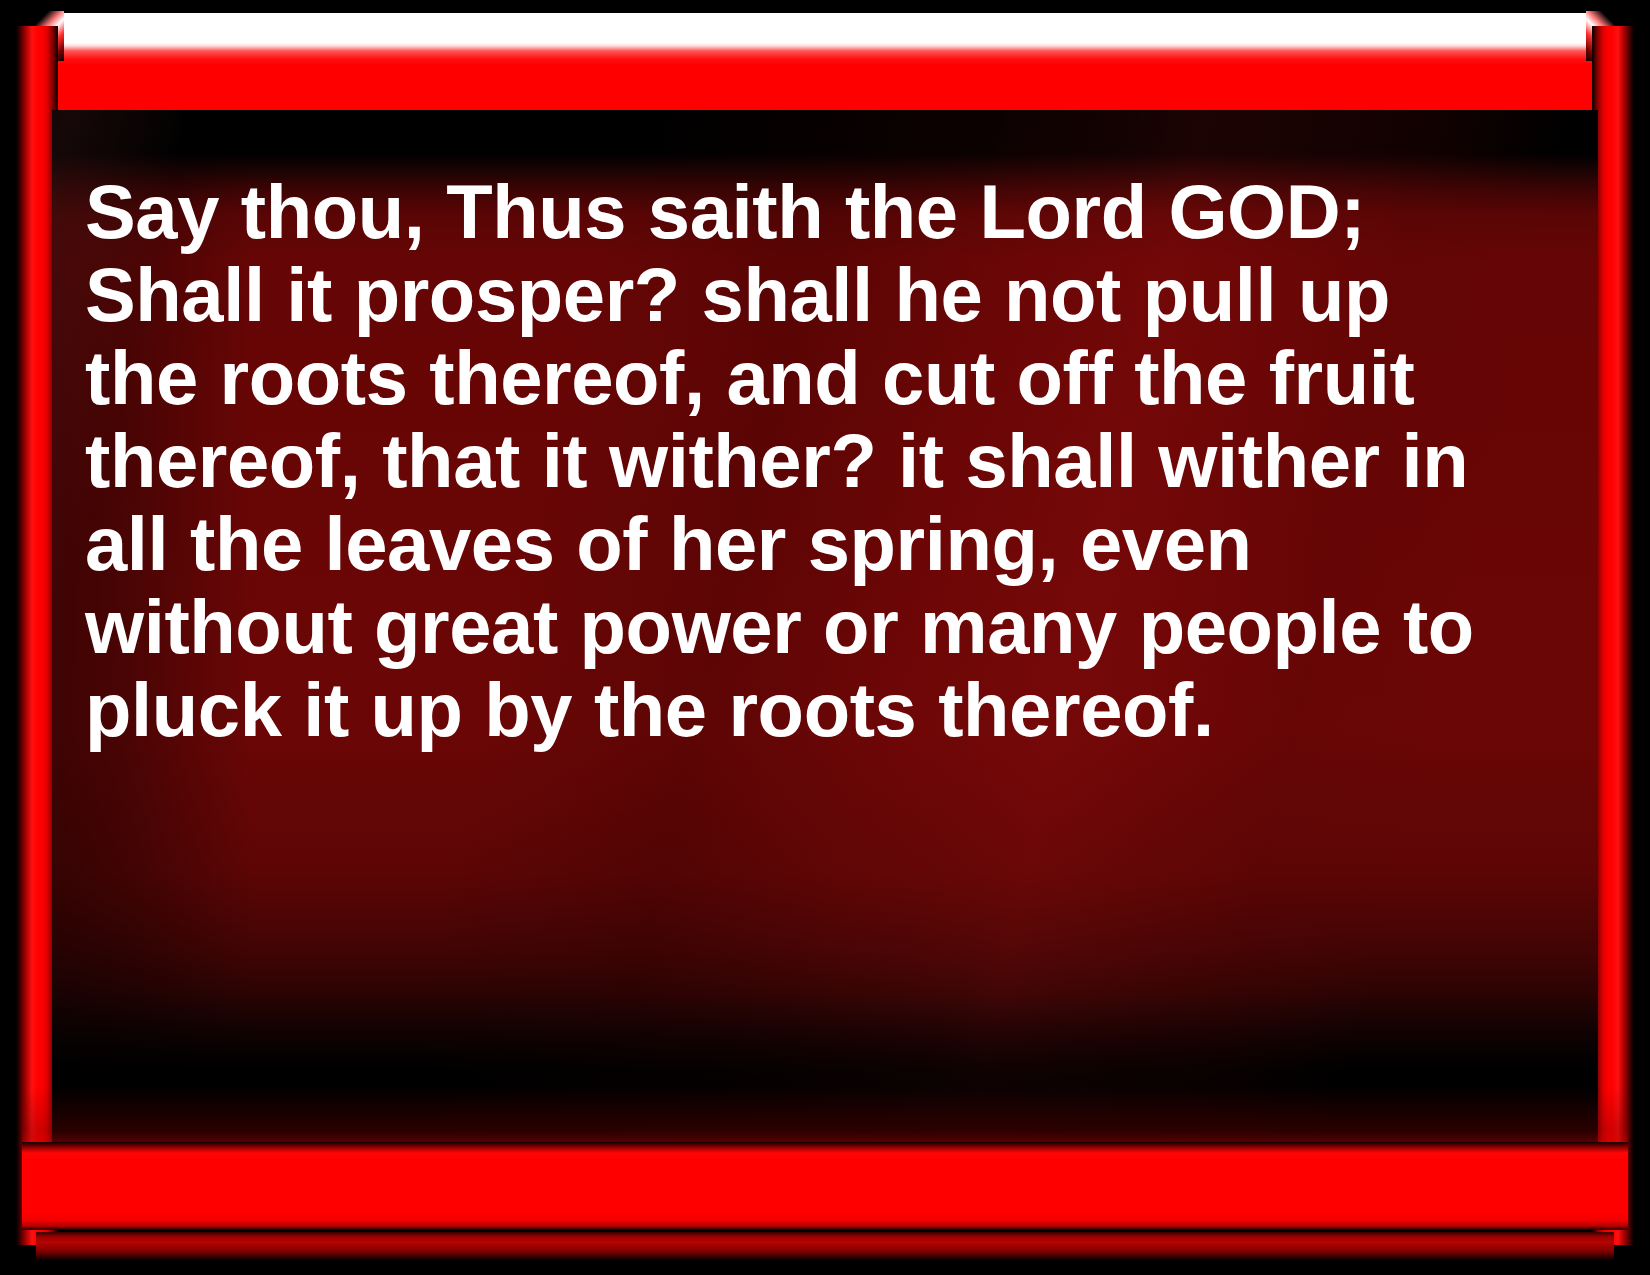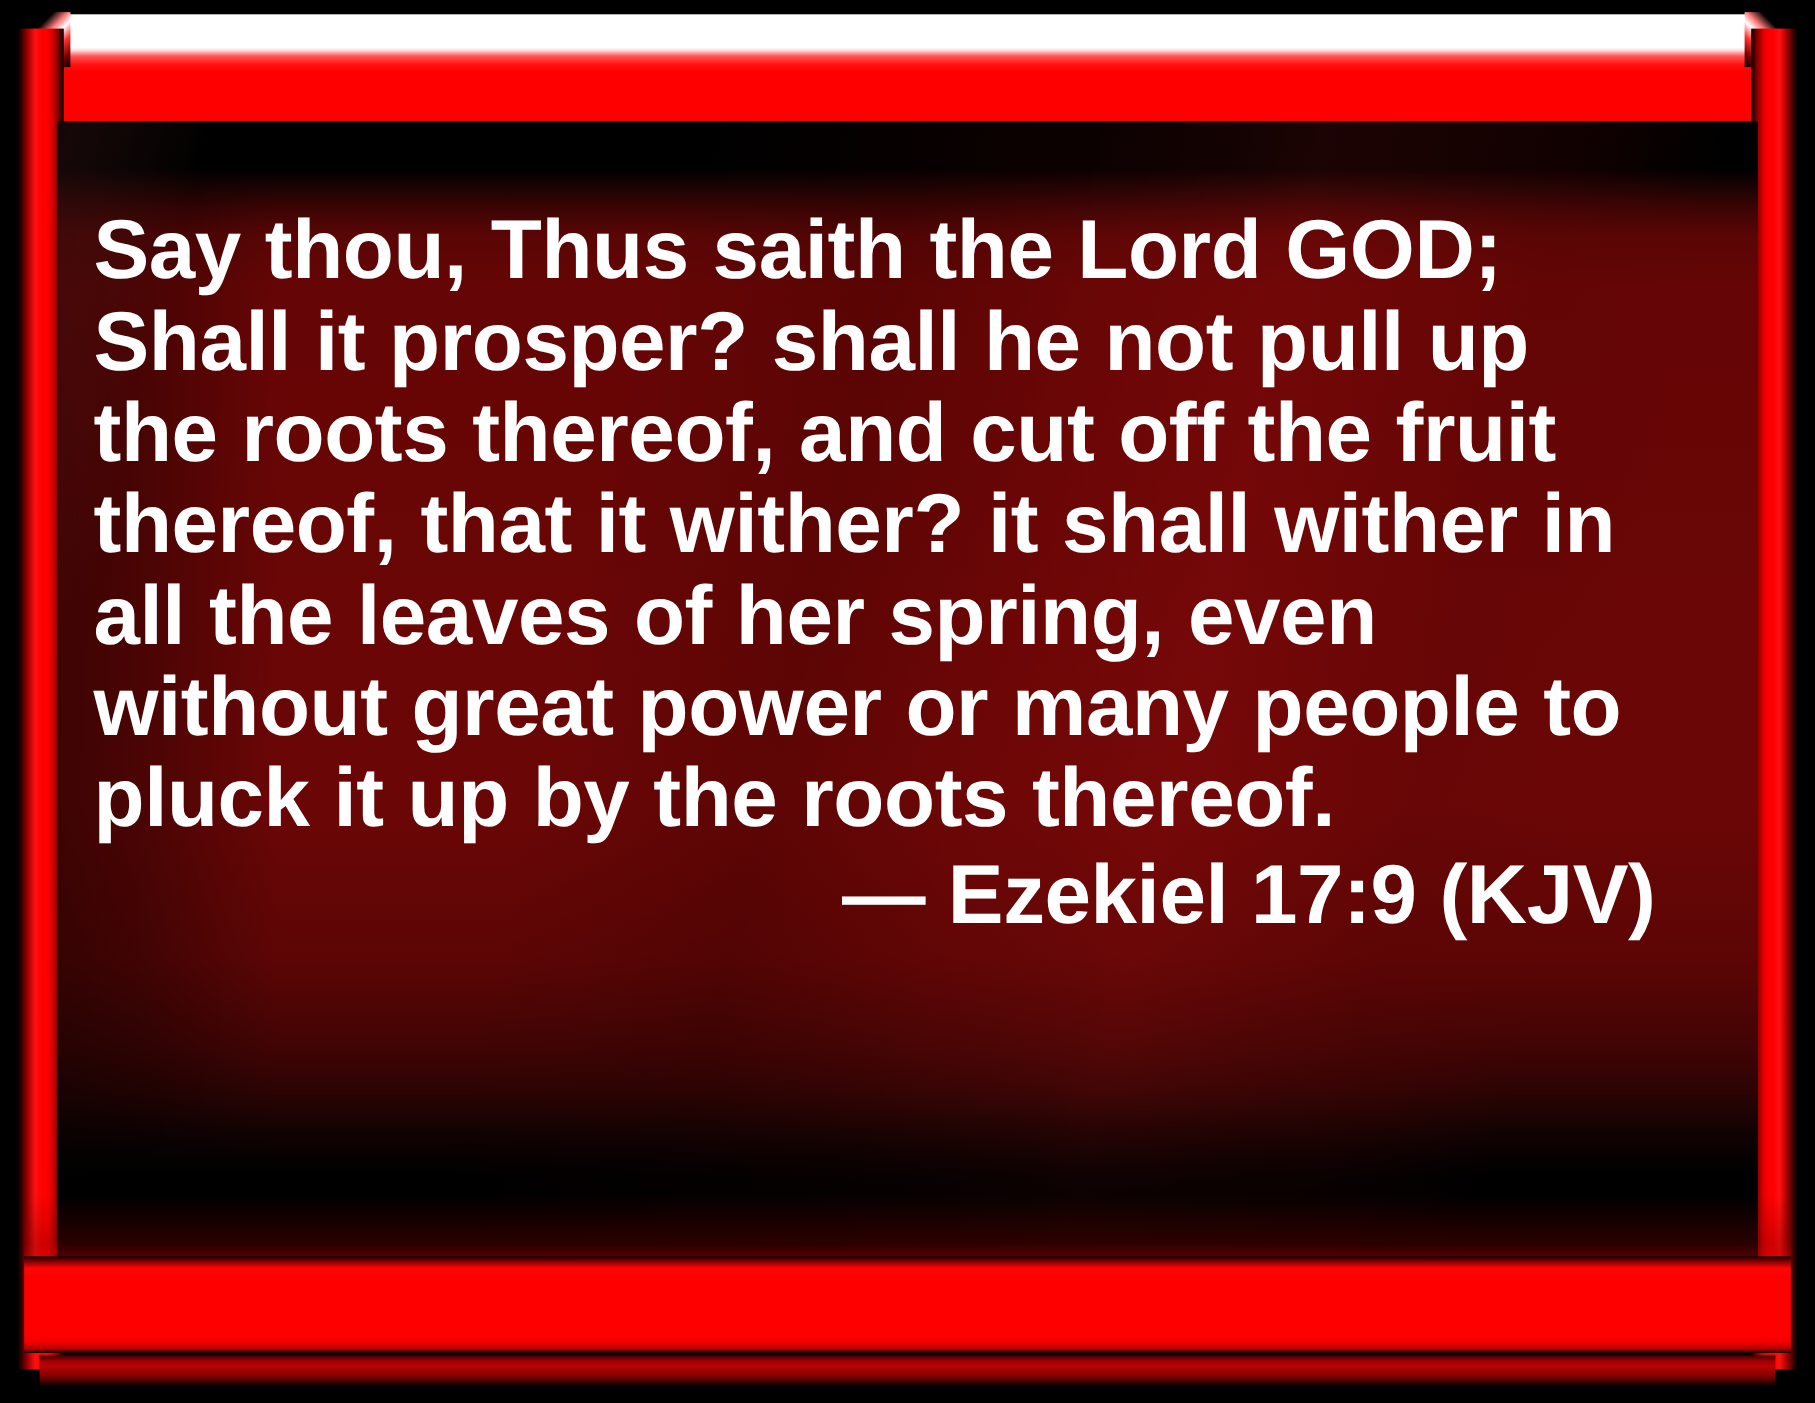--- a/index.html
+++ b/index.html
@@ -186,21 +186,21 @@
     left: 0; right: 0; bottom: 0;
     height: 170px;
     background: linear-gradient(to bottom, rgba(0,0,0,0) 0%, rgba(0,0,0,0.55) 55%, rgba(0,0,0,1) 100%);
     pointer-events: none;
   }
 
   
   .verse-wrap {
     position: absolute;
     left: 33px;
-    top: 76px;
+    top: 60px;
     width: 1435px;
   }
   .verse-text {
     margin: 0;
     color: #ffffff;
     font-family: "Liberation Sans Narrow", "Liberation Sans", "DejaVu Sans Condensed", "DejaVu Sans", sans-serif;
     font-weight: bold;
     font-size: 76px;
     line-height: 83px;
     letter-spacing: -0.4px;
@@ -235,21 +235,20 @@
 
   <div class="panel">
     <div class="sheen-a"></div>
     <div class="sheen-b"></div>
     <div class="sheen-c"></div>
     <div class="panel-left-shade"></div>
     <div class="panel-bottom-shade"></div>
 
     <div class="verse-wrap">
       <p class="verse-text">Say thou, Thus saith the Lord GOD; Shall it prosper? shall he not pull up the roots thereof, and cut off the fruit thereof, that it wither? it shall wither in all the leaves of her spring, even without great power or many people to pluck it up by the roots thereof.</p>
-      <p class="verse-ref">— Ezekiel 17:9 (KJV)</p>
     </div>
   </div>
 
   <div class="frame-bottom-glow"></div>
   <div class="frame-bottom"></div>
   <div class="frame-bottom-strip"></div>
 
 </div>
 
 </body></html>

